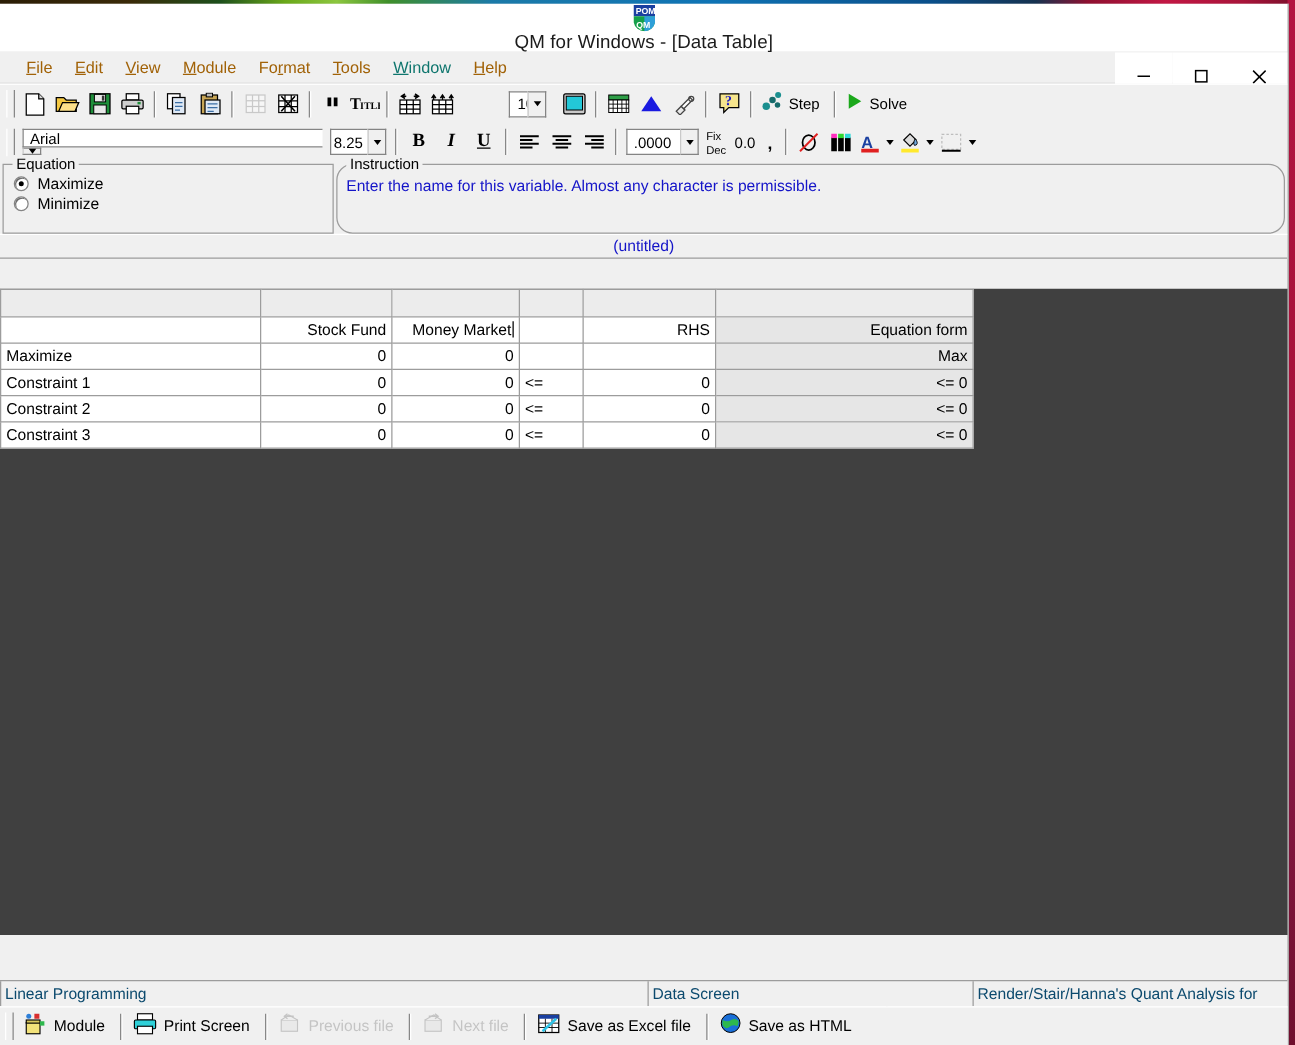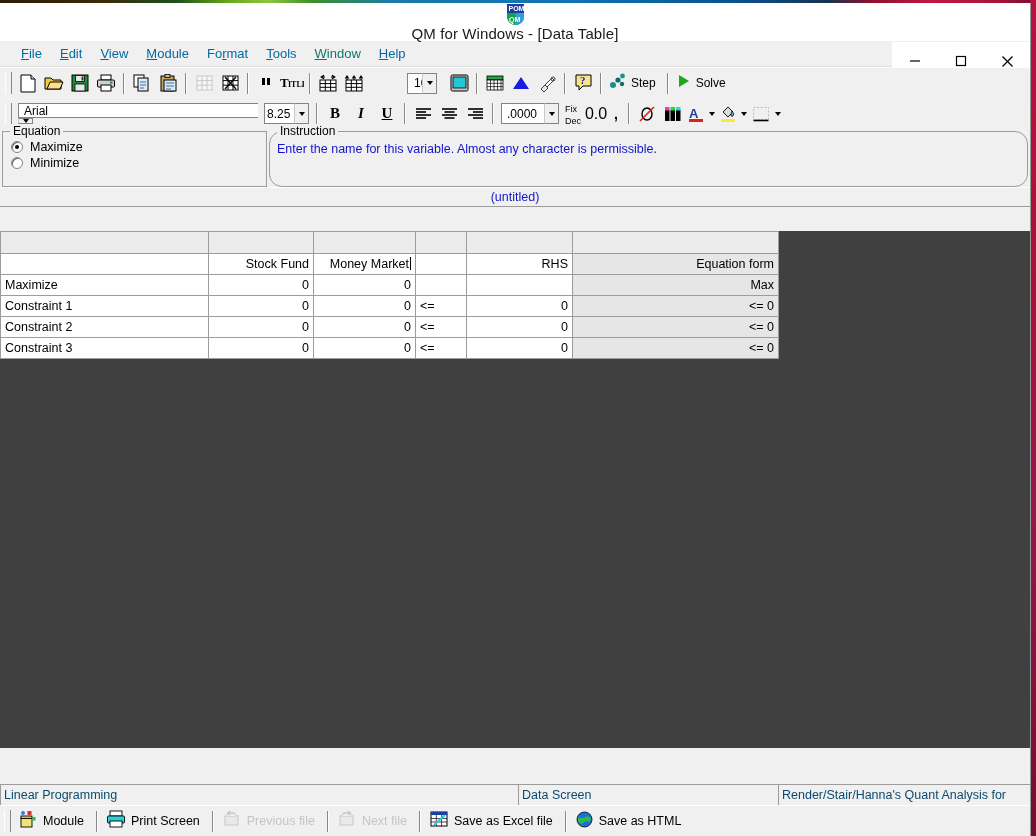--- a/index.html
+++ b/index.html
@@ -57,21 +57,21 @@
   .win-btn svg { display: block; }
 
   
   #menu-bar {
     height: 26px; background: #f0f0f0;
     display: flex; align-items: center;
     border-bottom: 1px solid #dedede;
     padding-left: 12px;
   }
   .menu-item {
-    font-size: 13px; color: #0369a1; padding: 3px 9px; white-space: nowrap;
+    font-size: 13px; color: #a16207; padding: 3px 9px; white-space: nowrap;
   }
   .menu-item.disabled { color: #0f766e; }
   .menu-item u { text-decoration: underline; }
 
   
   .toolbar {
     height: 31px; background: #f0f0f0;
     display: flex; align-items: center; padding-left: 4px;
     position: relative;
   }
@@ -527,21 +527,21 @@
         </div>
     </div>
 
     <div class="tb-btn" style="width:22px;">
       <span style="display:block;line-height:9px;text-align:left;">
         <span style="font-size:9px;">Fix</span><br>
         <span style="font-size:9px;">Dec</span>
       </span>
     </div>
     <div class="tb-btn" style="width:24px;">
-      <span style="font-size:16px;">0.0</span>
+      <span style="font-size:12px;">0.0</span>
     </div>
     <div class="tb-btn" style="width:16px;">
       <span style="font-size:14px;font-weight:bold;line-height:6px;">,</span>
     </div>
     <div class="tb-sep"></div>
 
     <div class="tb-btn">
       <svg width="18" height="18" viewBox="0 0 18 18">
           <ellipse cx="9" cy="9" rx="5" ry="6" fill="none" stroke="#000" stroke-width="1.4"></ellipse>
           <line x1="2" y1="16" x2="16" y2="2" stroke="#e02020" stroke-width="1.6"></line>

